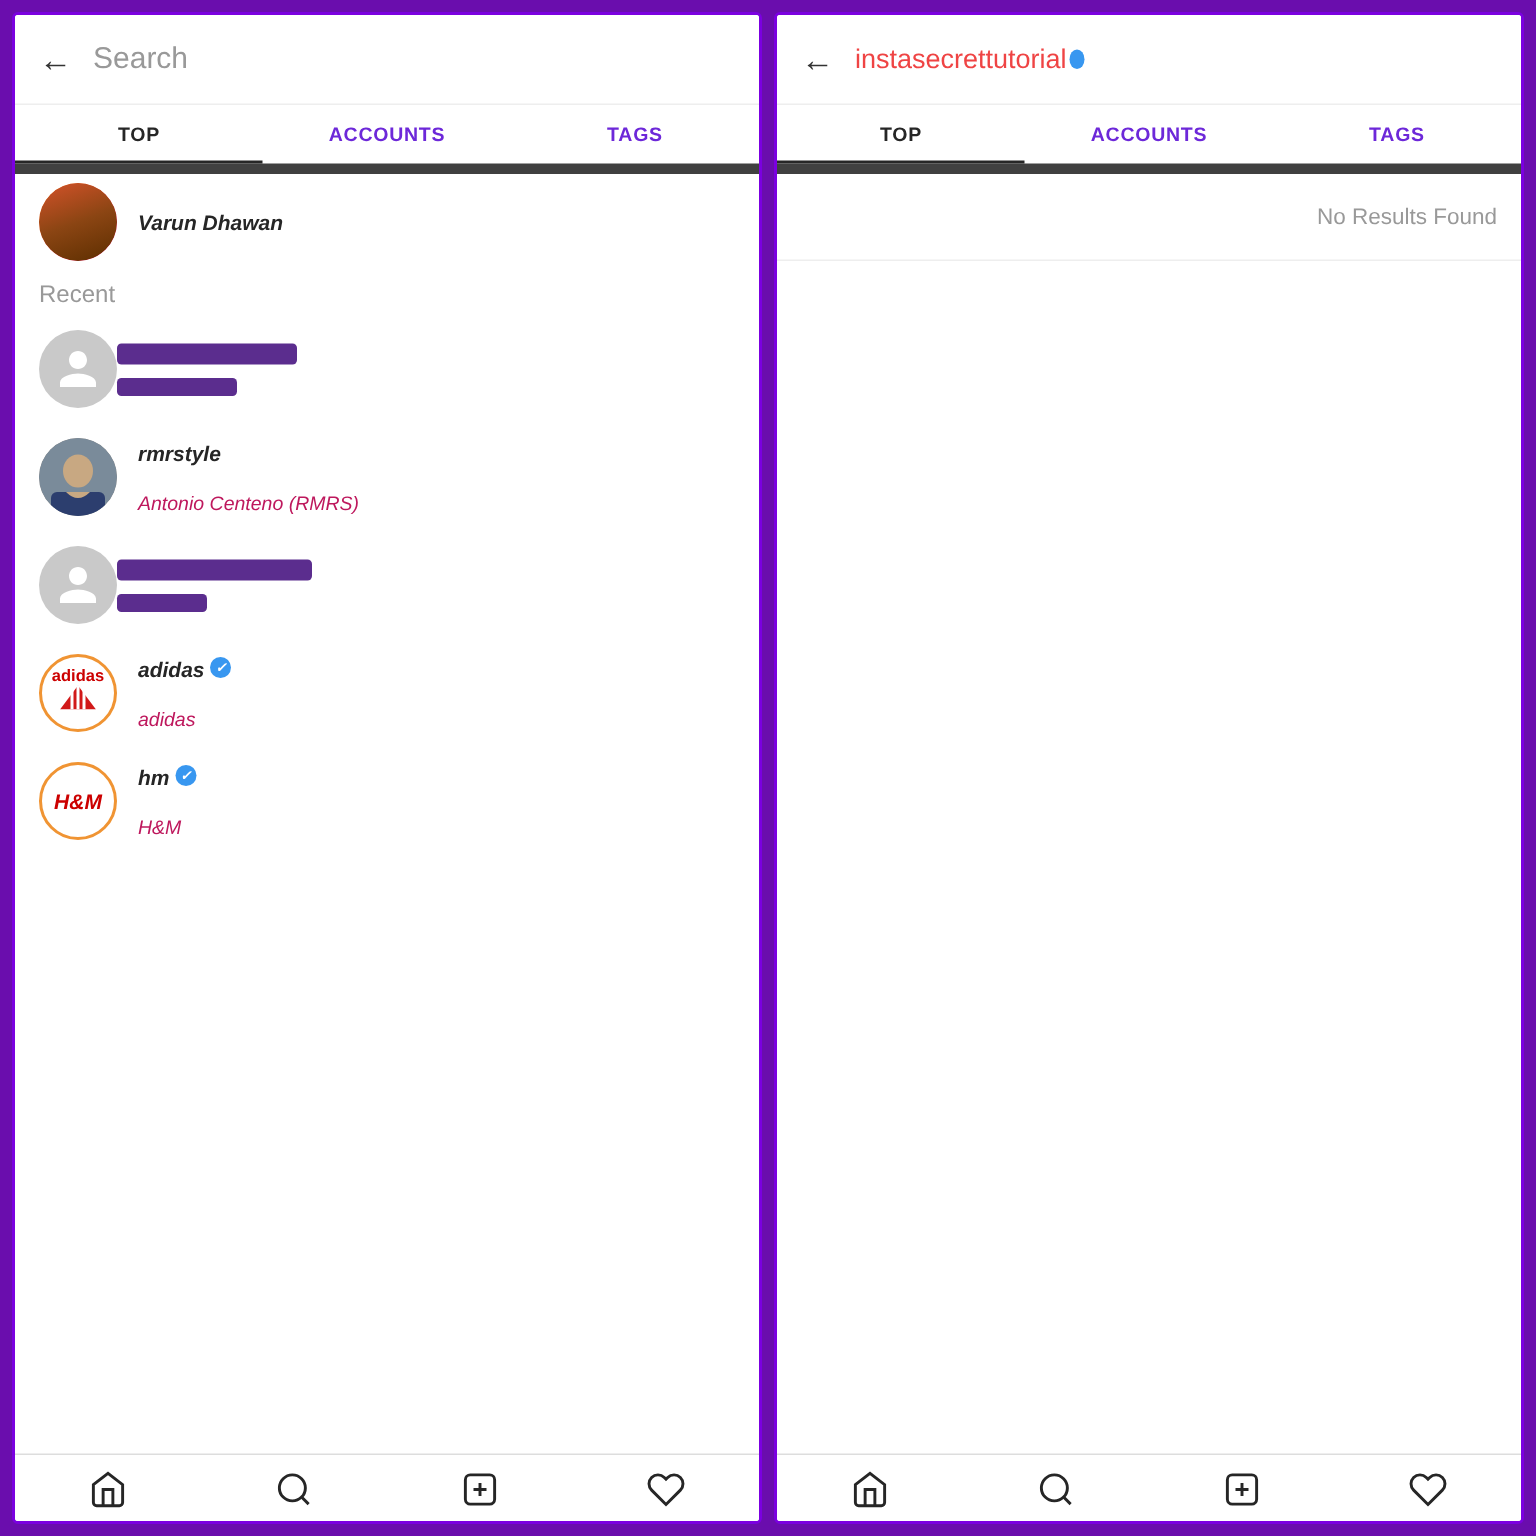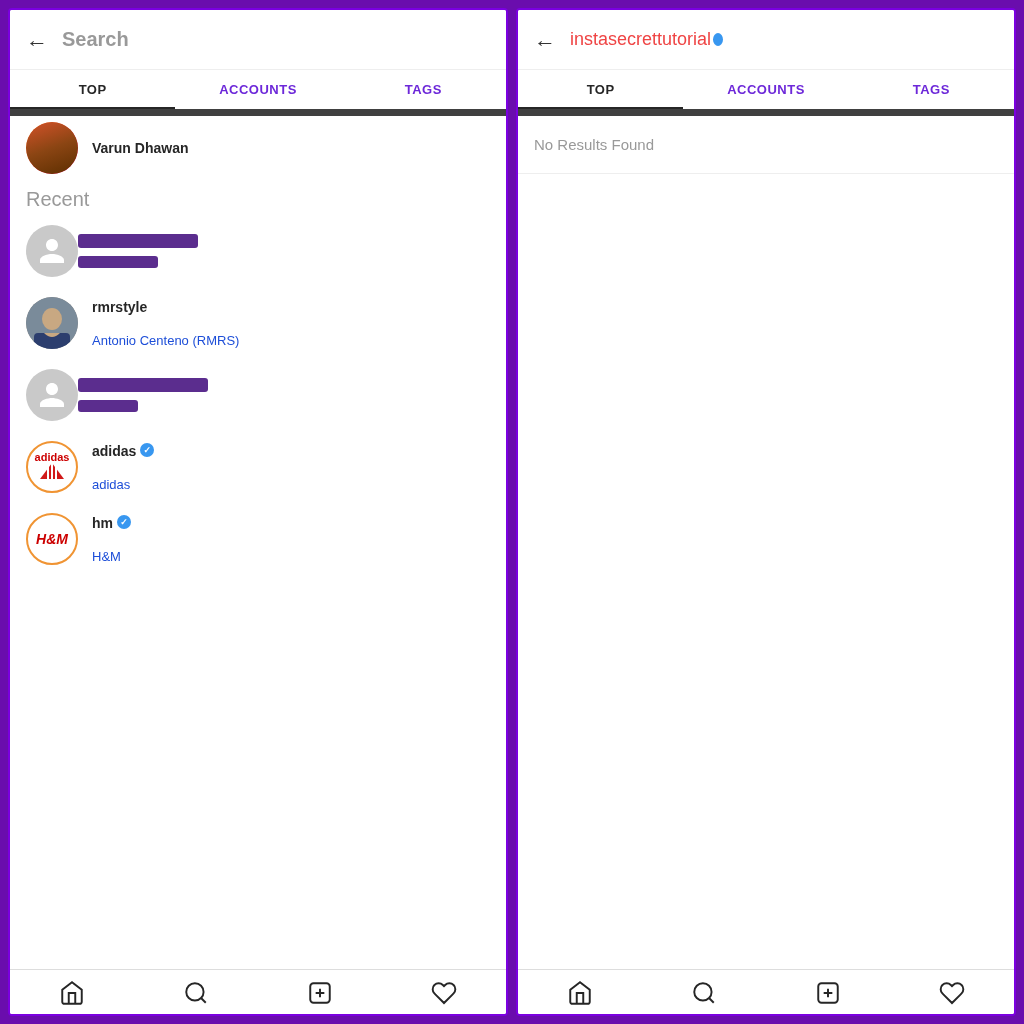--- a/index.html
+++ b/index.html
@@ -43,21 +43,20 @@
       font-size: 22px;
       color: #333;
       margin-right: 14px;
       cursor: pointer;
       line-height: 1;
     }
     .search-title {
       font-size: 20px;
       color: #999;
       flex: 1;
-      font-weight: bold;
     }
     .search-input-text {
       font-size: 18px;
       color: #ef4444;
       flex: 1;
       position: relative;
     }
     .cursor-dot {
       display: inline-block;
       width: 10px;
@@ -121,29 +120,30 @@
       justify-content: center;
     }
     .person-svg {
       width: 30px;
       height: 30px;
       fill: #fff;
     }
     .item-info {
       display: flex;
       flex-direction: column;
+      font-style: italic;
     }
     .item-username {
       font-size: 14px;
       font-weight: 600;
       color: #262626;
     }
     .item-name {
       font-size: 13px;
-      color: #1d4ed8;
+      color: #be185d;
       margin-top: 18px;
     }
     .verified-badge {
       display: inline-block;
       width: 14px;
       height: 14px;
       background: #3897f0;
       border-radius: 50%;
       margin-left: 4px;
       position: relative;
@@ -153,30 +153,31 @@
       content: '✓';
       color: white;
       font-size: 9px;
       position: absolute;
       top: 50%;
       left: 50%;
       transform: translate(-50%, -50%);
       font-weight: bold;
     }
     .section-label {
-      font-size: 20px;
+      font-size: 16px;
       color: #999;
       padding: 8px 16px 4px 16px;
     }
     
     .no-results {
       padding: 20px 16px;
       font-size: 15px;
       color: #999;
       border-bottom: 1px solid #eee;
+      text-align: right;
     }
     
     .bottom-nav {
       display: flex;
       border-top: 1px solid #ddd;
       padding: 10px 0 8px 0;
       background: #fff;
     }
     .nav-item {
       flex: 1;

